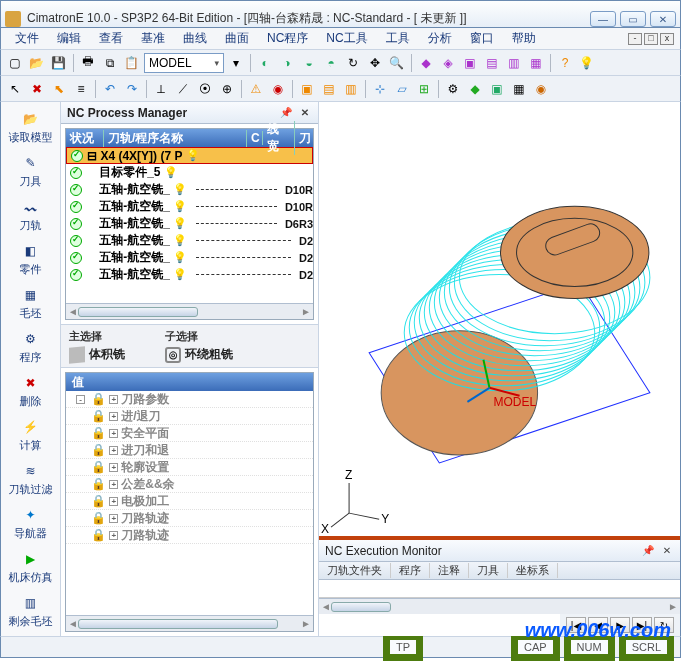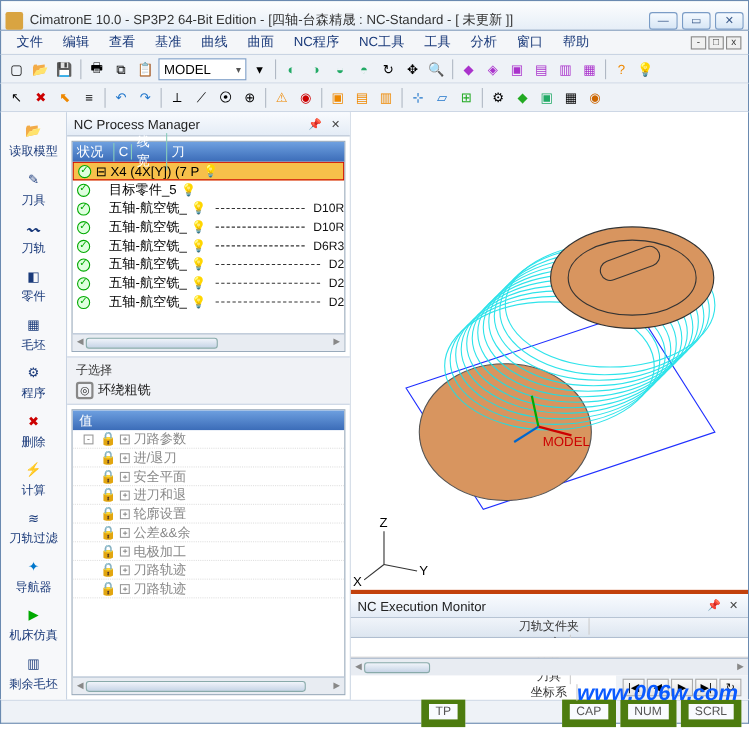--- a/index.html
+++ b/index.html
@@ -16,21 +16,21 @@
 .toolbar { height: 26px; background: #eef2f7; border-left: 1px solid #6a8ab0; border-right: 1px solid #6a8ab0; border-bottom: 1px solid #c9d4e3; display: flex; align-items: center; padding: 2px 4px; gap: 2px; overflow: hidden; }
 .tbtn { width: 20px; height: 20px; border: 1px solid transparent; display: flex; align-items: center; justify-content: center; cursor: pointer; border-radius: 2px; }
 .tsep { width: 1px; height: 18px; background: #b0b8c4; margin: 0 2px; }
 .combo { height: 20px; border: 1px solid #7a9cc6; background: #fff; padding: 0 4px; min-width: 80px; display: flex; align-items: center; cursor: pointer; }
 .combo::after { content: "▾"; margin-left: auto; color: #555; font-size: 9px; }
 .maingrid { display: grid; grid-template-columns: 60px 258px 1fr; height: 534px; border-left: 1px solid #6a8ab0; border-right: 1px solid #6a8ab0; }
 .sidebar { background: #f7f8fa; border-right: 1px solid #c9d4e3; display: flex; flex-direction: column; align-items: center; padding: 4px 0; gap: 2px; overflow: hidden; }
 .side-item { width: 52px; display: flex; flex-direction: column; align-items: center; padding: 3px 0; cursor: pointer; color: #1a3a7a; }
 .side-icon { width: 20px; height: 20px; display: flex; align-items: center; justify-content: center; margin-bottom: 1px; }
 .side-label { font-size: 11px; text-align: center; }
-.centercol { display: flex; flex-direction: column; border-right: 1px solid #c9d4e3; }
+.centercol { display: flex; flex-direction: column; border-right: 1px solid #c9d4e3; font-weight: bold; }
 .panel-title { height: 22px; background: linear-gradient(#f9fbfe,#e4ecf6); border-bottom: 1px solid #b0bed0; display: flex; align-items: center; padding: 0 6px; color: #222; }
 .panel-title .ptxt { flex: 1; }
 .pin, .pclose { width: 14px; height: 14px; display: flex; align-items: center; justify-content: center; color: #444; cursor: pointer; margin-left: 4px; font-size: 10px; }
 .tree-wrap { background: #fff; border: 1px solid #9ab; margin: 4px; flex: 0 0 auto; }
 .tree-head { background: linear-gradient(#6ea0e0,#3b6cb8); color: #fff; display: flex; height: 18px; align-items: center; font-size: 11px; }
 .tree-head span { padding: 0 4px; border-right: 1px solid #8cb; }
 .tree-head .h1 { width: 38px; } .tree-head .h2 { flex: 1; } .tree-head .h3 { width: 16px; } .tree-head .h4 { width: 32px; } .tree-head .h5 { width: 18px; border-right: none; }
 .tree-body { height: 156px; overflow: hidden; }
 .tree-row { display: flex; align-items: center; height: 17px; padding-left: 4px; gap: 4px; font-size: 11px; }
 .tree-row.sel { background: #f7c04a; border: 1px solid #c00; }
@@ -51,21 +51,21 @@
 .param-head { display: flex; background: linear-gradient(#6ea0e0,#3b6cb8); color: #fff; height: 18px; align-items: center; }
 .param-head span { padding: 0 6px; }
 .param-head .ph1 { width: 120px; border-right: 1px solid #8cb; }
 .param-body { flex: 1; overflow: hidden; }
 .param-row { display: flex; align-items: center; height: 17px; color: #888; border-bottom: 1px dotted #e0e0e0; }
 .param-row .pname { width: 120px; padding-left: 10px; display: flex; align-items: center; gap: 3px; }
 .plusbox { width: 9px; height: 9px; border: 1px solid #999; font-size: 8px; line-height: 7px; text-align: center; color: #666; }
 .viewport { background: #fff; position: relative; display: flex; flex-direction: column; }
 .view3d { flex: 1; position: relative; background: #fff; }
 .execmon { border-top: 4px solid #c2410c; display: flex; flex-direction: column; }
-.exec-head { display: flex; background: linear-gradient(#f0f4fa,#dde6f0); height: 18px; align-items: center; border-bottom: 1px solid #b0bed0; flex-direction: column; }
+.exec-head { display: flex; background: linear-gradient(#f0f4fa,#dde6f0); height: 18px; align-items: center; border-bottom: 1px solid #b0bed0; }
 .exec-head span { padding: 0 8px; border-right: 1px solid #ccc; color: #333; font-size: 11px; }
 .exec-body { height: 18px; background: #fff; border-bottom: 1px solid #ccc; }
 .statusbar { height: 22px; background: #eef2f7; border: 1px solid #6a8ab0; border-top: 1px solid #c9d4e3; display: flex; align-items: center; padding: 0 6px; gap: 4px; }
 .statusbar .spacer { flex: 1; }
 .stat-cell { border: 7px solid #4d7c0f; padding: 1px 6px; font-size: 11px; color: #555; background: #f9fbfe; }
 .ncnav { display: flex; gap: 2px; margin-left: auto; }
 .ncnav .nb { width: 20px; height: 16px; border: 1px solid #aaa; background: linear-gradient(#fafafa,#e4e4e4); display: flex; align-items: center; justify-content: center; font-size: 10px; cursor: pointer; }
 .watermark { position: absolute; bottom: 24px; right: 10px; color: #0a5aff; font-weight: bold; font-style: italic; font-size: 20px; }
 .viz-svg { position: absolute; inset: 0; }
 </style>
@@ -222,20 +222,21 @@
 
   <div class="centercol">
     <div class="panel-title">
       <span class="ptxt">NC Process Manager</span>
       <span class="pin">📌</span>
       <span class="pclose">✕</span>
     </div>
     <div class="tree-wrap">
       <div class="tree-head">
         <span class="h1">状况</span>
+        <span class="h2">刀轨/程序名称</span>
         <span class="h3">C</span>
         <span class="h4">线宽</span>
         <span class="h5">刀</span>
       </div>
       <div class="tree-body" id="tree-body">
           <div class="tree-row sel">
             <span class="chk"></span>
             <span style="flex:0 0 auto">⊟ X4 (4X[Y]) (7 P</span>
             <span class="bulb">💡</span>
           </div>
@@ -248,20 +249,27 @@
           <div class="tree-row"><span class="chk"></span>&nbsp;&nbsp;&nbsp;<span style="flex:0 0 auto">五轴-航空铣_</span><span class="bulb">💡</span><span class="dash"></span><span class="dlabel">D2</span></div>
         </div>
       <div class="hscroll">
           <span style="color:#888;font-size:10px">◄</span>
           <div class="thumb"></div>
           <span style="margin-left:auto;color:#888;font-size:10px">►</span>
         </div>
     </div>
 
     <div class="sel-row">
+      <div class="sel-col">
+        <div class="sel-lbl">主选择</div>
+        <div class="sel-val">
+            <div class="cube"></div>
+            <span>体积铣</span>
+          </div>
+      </div>
       <div class="sel-col">
         <div class="sel-lbl">子选择</div>
         <div class="sel-val">
             <div class="spiral">◎</div>
             <span>环绕粗铣</span>
           </div>
       </div>
     </div>
 
     <div class="param-wrap">

